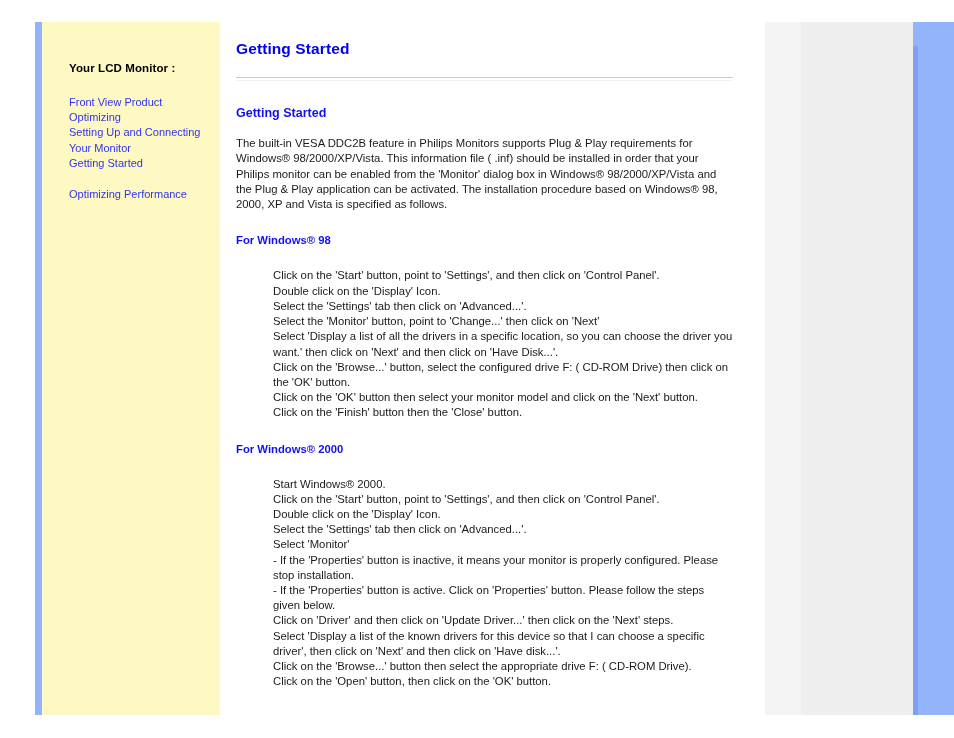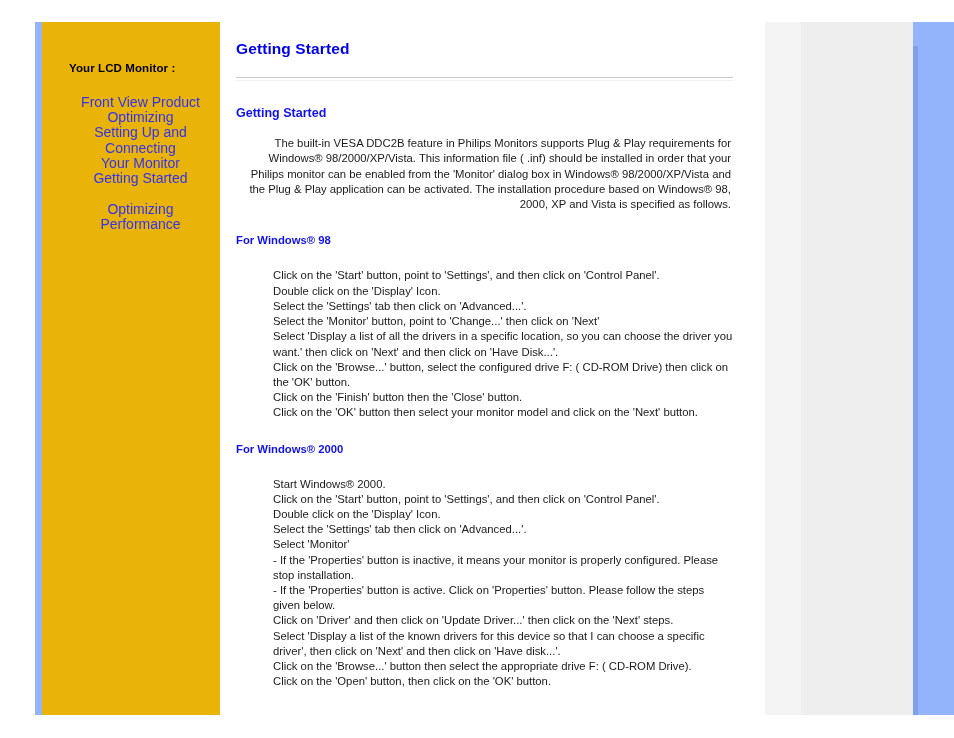--- a/index.html
+++ b/index.html
@@ -22,21 +22,21 @@
     background: #ffffff;
   }
 
   
   #sidebar {
     position: absolute;
     left: 35px;
     top: 22px;
     width: 185px;
     height: 693px;
-    background: #eab308;
+    background: #fef9c3;
     border-left: 7px solid #93b4fa;
     box-sizing: border-box;
   }
   #sidebar-inner {
     padding: 40px 8px 0 27px;
   }
   .sidebar-title {
     font-size: 11.5px;
     font-weight: bold;
     color: #000000;
@@ -48,26 +48,25 @@
     margin: 0;
     padding: 0;
     list-style: none;
   }
   .sidebar-links li {
     margin: 0;
     padding: 0;
   }
   .sidebar-link {
     display: block;
-    font-size: 14px;
+    font-size: 11px;
     color: #3333ee;
     line-height: 15.2px;
     text-decoration: none;
     cursor: pointer;
-    text-align: center;
   }
   .sidebar-gap {
     height: 16px;
   }
 
   
   #main {
     position: absolute;
     left: 236px;
     top: 22px;
@@ -102,21 +101,21 @@
     font-weight: bold;
     color: #1111ee;
     margin: 25px 0 0 0;
   }
   .body-text {
     font-size: 11.3px;
     color: #1a1a1a;
     line-height: 15.3px;
     margin: 16px 0 0 0;
     width: 495px;
-    text-align: right;
+    text-align: left;
   }
   .os-heading {
     font-size: 11.3px;
     font-weight: bold;
     color: #1111ee;
     margin: 22px 0 0 0;
   }
   .steps {
     margin: 22px 0 0 0;
     padding: 0 0 0 37px;
@@ -219,22 +218,22 @@
     <p class="body-text">The built-in VESA DDC2B feature in Philips Monitors supports Plug &amp; Play requirements for Windows® 98/2000/XP/Vista. This information file ( .inf) should be installed in order that your Philips monitor can be enabled from the 'Monitor' dialog box in Windows® 98/2000/XP/Vista and the Plug &amp; Play application can be activated. The installation procedure based on Windows® 98, 2000, XP and Vista is specified as follows.</p>
 
     <h4 class="os-heading">For Windows® 98</h4>
     <ul class="steps">
       <li>Click on the 'Start' button, point to 'Settings', and then click on 'Control Panel'.</li>
       <li>Double click on the 'Display' Icon.</li>
       <li>Select the 'Settings' tab then click on 'Advanced...'.</li>
       <li>Select the 'Monitor' button, point to 'Change...' then click on 'Next'</li>
       <li>Select 'Display a list of all the drivers in a specific location, so you can choose the driver you want.' then click on 'Next' and then click on 'Have Disk...'.</li>
       <li>Click on the 'Browse...' button, select the configured drive F: ( CD-ROM Drive) then click on the 'OK' button.</li>
+      <li>Click on the 'OK' button then select your monitor model and click on the 'Next' button.</li>
       <li>Click on the 'Finish' button then the 'Close' button.</li>
-      <li>Click on the 'OK' button then select your monitor model and click on the 'Next' button.</li>
     </ul>
 
     <h4 class="os-heading">For Windows® 2000</h4>
     <ul class="steps">
       <li>Start Windows® 2000.</li>
       <li>Click on the 'Start' button, point to 'Settings', and then click on 'Control Panel'.</li>
       <li>Double click on the 'Display' Icon.</li>
       <li>Select the 'Settings' tab then click on 'Advanced...'.</li>
       <li>Select 'Monitor'</li>
       <li>- If the 'Properties' button is inactive, it means your monitor is properly configured. Please stop installation.</li>

